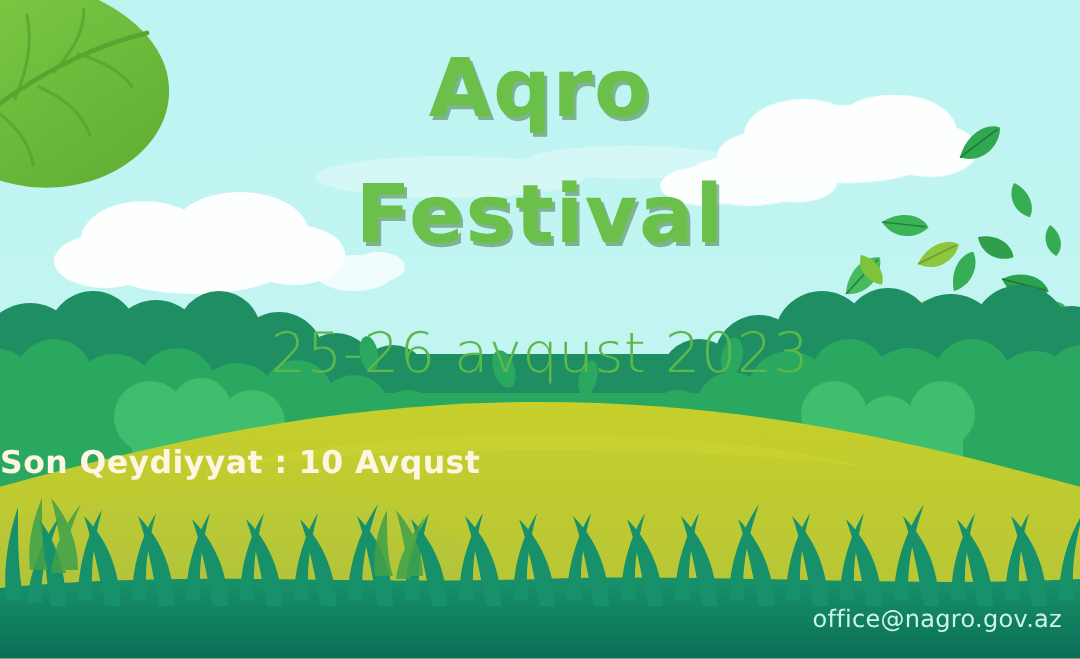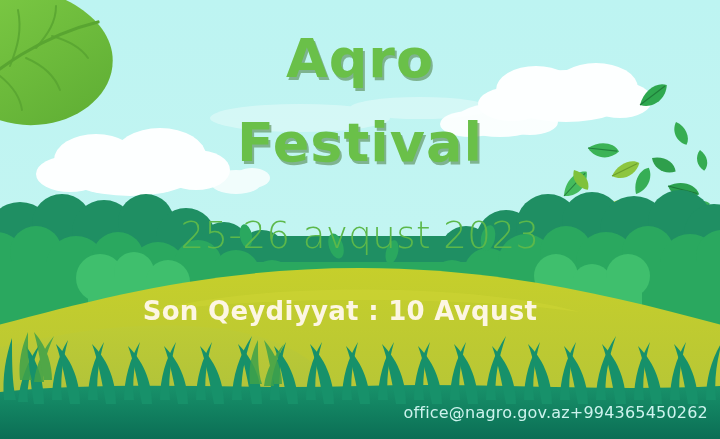--- a/index.html
+++ b/index.html
@@ -85,24 +85,24 @@
     font-weight: 300;
     color: #4fae56;
     letter-spacing: 0.5px;
     line-height: 1;
   }
 
   #deadline {
     position: absolute;
     top: 298px;
     width: 680px;
-    text-align: center;
+    text-align: left;
     font-family: "DejaVu Sans", sans-serif;
     font-weight: bold;
-    font-size: 26px;
+    font-size: 21px;
     color: #fdf6e3;
     letter-spacing: 0.3px;
     line-height: 1;
   }
 
   #contact-bar {
     position: absolute;
     left: 0;
     top: 405px;
     width: 720px;
@@ -373,17 +373,16 @@
 
     <div class="title-line" id="title-2">Festival</div>
 
     <div id="event-date">25-26 avqust 2023</div>
 
 
     <div id="deadline">Son Qeydiyyat : 10 Avqust</div>
 
     <div id="contact-bar">
       <span class="contact-item">office@nagro.gov.az</span>
-      <span class="contact-item">+994365450262</span>
     </div>
 
   </div>
 </div>
 
 </body></html>

